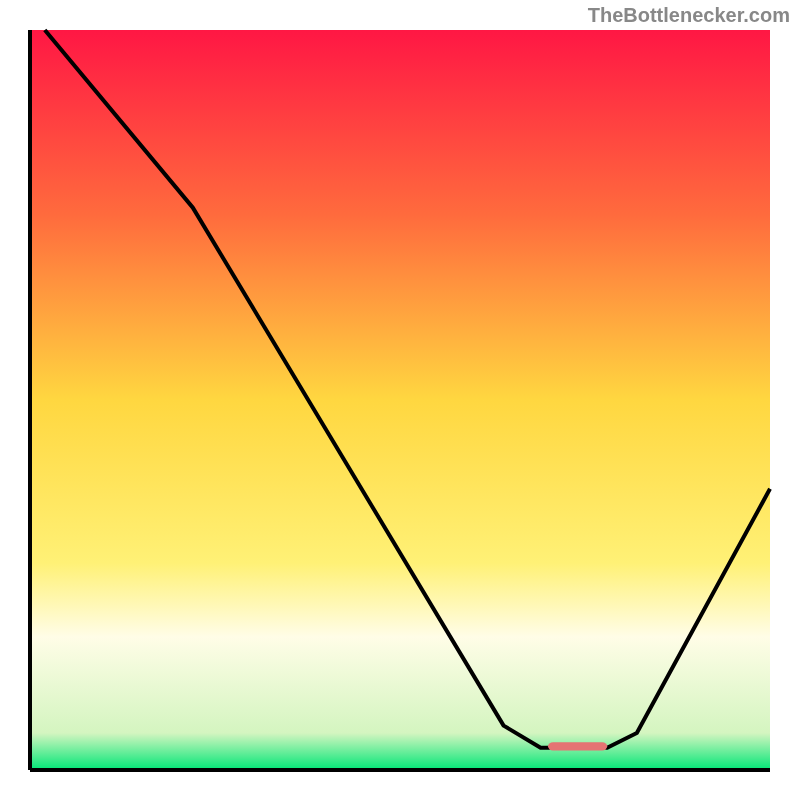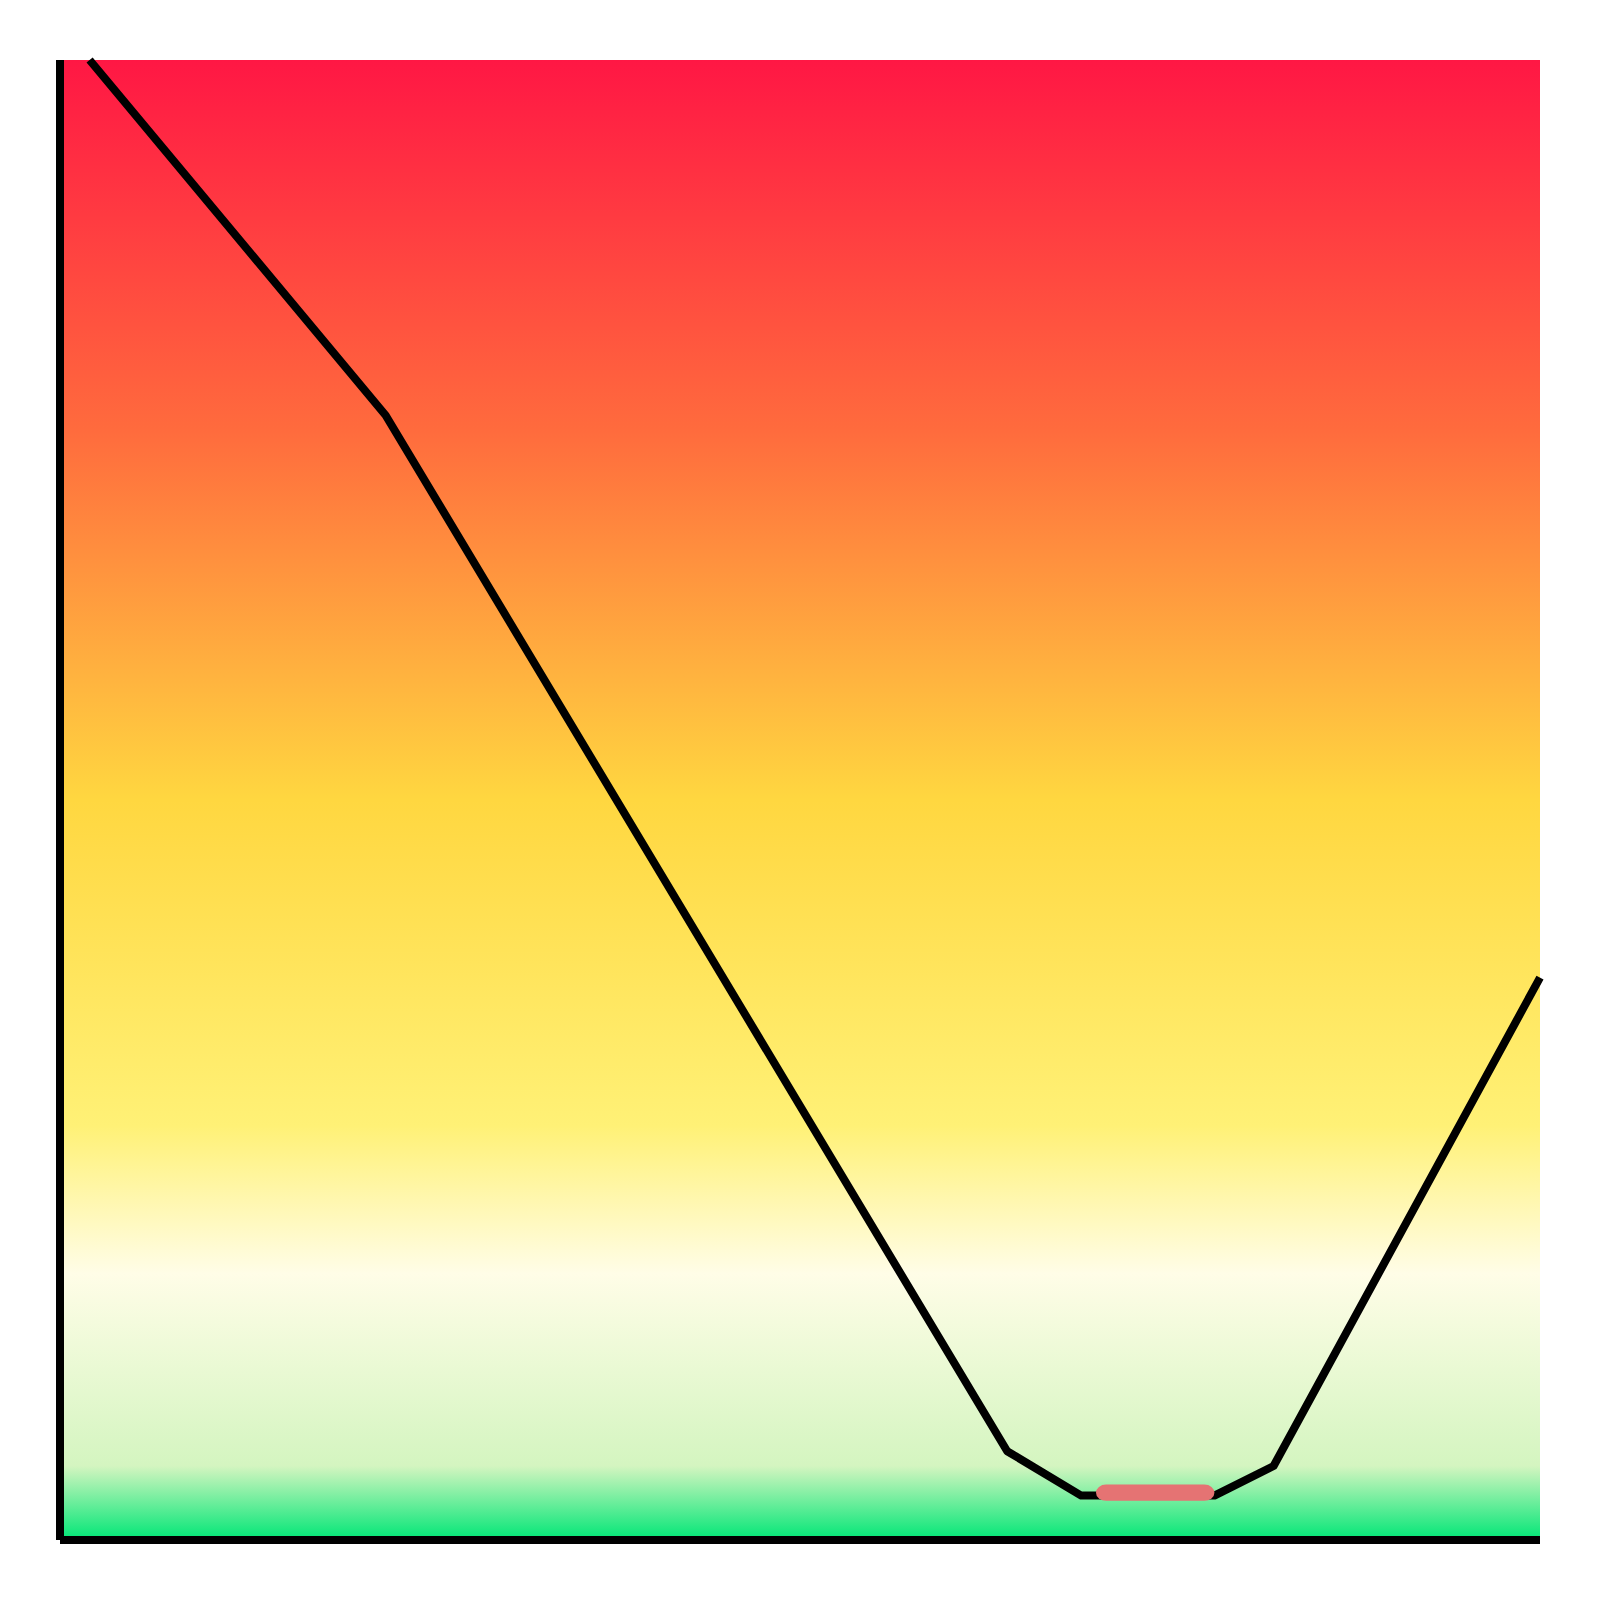--- a/index.html
+++ b/index.html
@@ -25,20 +25,21 @@
     z-index: 10;
   }
   svg {
     display: block;
   }
 </style>
 </head>
 <body>
 
 <div class="chart-container">
+  <div class="watermark">TheBottlenecker.com</div>
   <svg id="chart-svg" width="800" height="800">
     <defs>
       <linearGradient id="bg-gradient" x1="0%" y1="0%" x2="0%" y2="100%">
       <stop offset="0%" stop-color="#ff1744"></stop>
           <stop offset="25%" stop-color="#ff6b3d"></stop>
           <stop offset="50%" stop-color="#ffd740"></stop>
           <stop offset="72%" stop-color="#fff176"></stop>
           <stop offset="82%" stop-color="#fffde7"></stop>
           <stop offset="95%" stop-color="#d4f5c0"></stop>
           <stop offset="100%" stop-color="#00e676"></stop>

